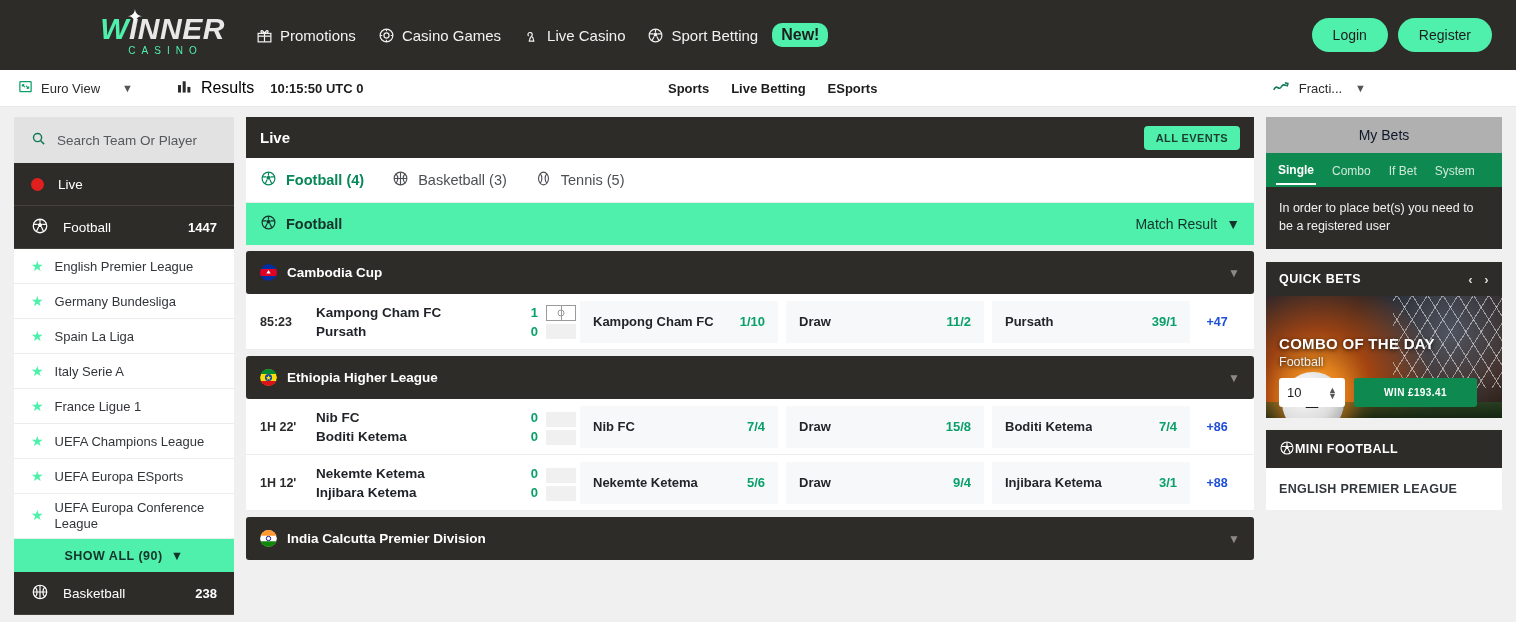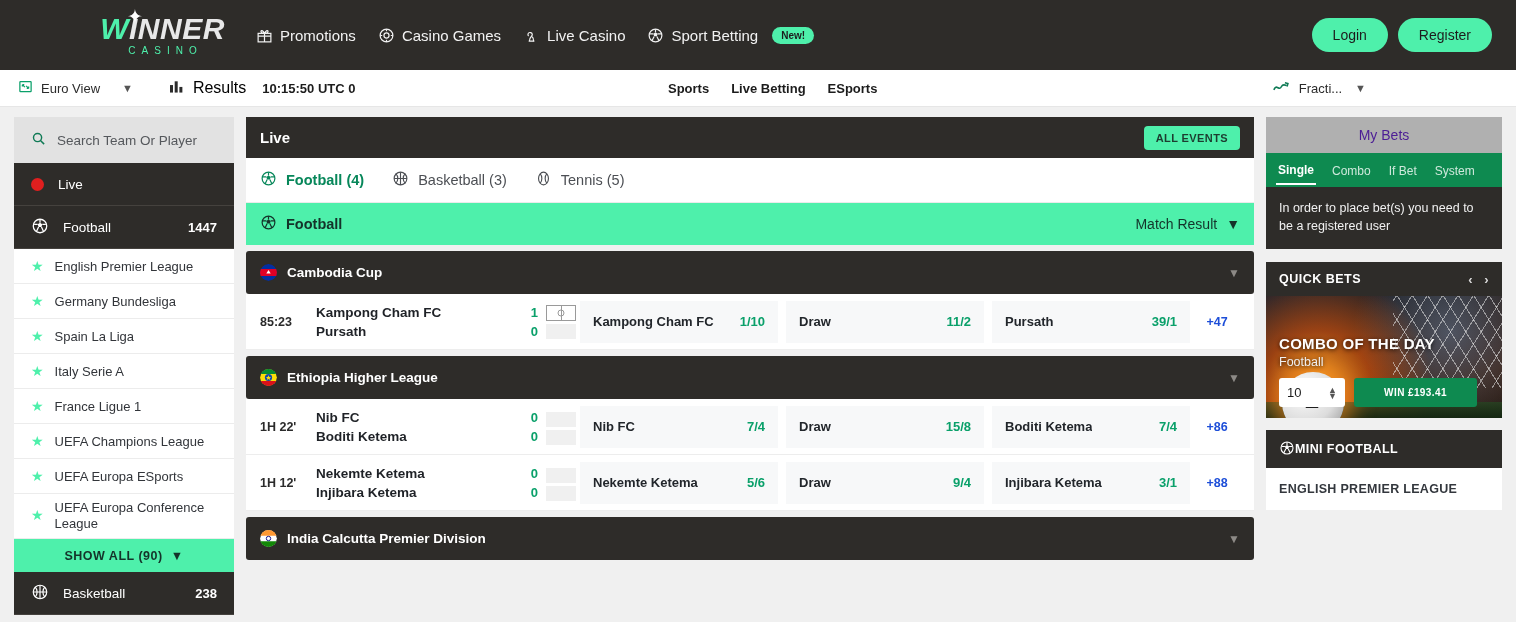--- a/index.html
+++ b/index.html
@@ -35,40 +35,40 @@
     color: #ffffff; font-size: 19px;
   }
   .mainnav { display: flex; align-items: center; margin-left: 26px; gap: 22px; }
   .navitem {
     display: flex; align-items: center; gap: 7px;
     color: #f2f2f2; font-size: 15px; cursor: pointer;
   }
   .navitem svg { display: block; }
   .badge-new {
     background: #4ef0ab; color: #1d1d1d;
-    font-size: 10px; font-weight: bold;
+    font-size: 16px; font-weight: bold;
     padding: 3px 9px; border-radius: 10px; margin-left: -8px;
   }
   .auth-wrap {
     position: absolute; right: 24px; display: flex; gap: 10px; align-items: center;
   }
   .btn-auth {
     background: #4ef0ab; color: #1d1d1d; border: none;
     font-size: 14px; padding: 9px 21px; border-radius: 18px;
     cursor: pointer; font-family: inherit;
   }
 
   
   .subbar {
     height: 37px; background: #ffffff;
     display: flex; align-items: center;
     border-bottom: 1px solid #e6e6e6;
     position: relative;
   }
-  .sb-left { display: flex; align-items: center; margin-left: 18px; gap: 7px; }
+  .sb-left { display: flex; align-items: center; margin-left: 18px; gap: 15px; }
   .sb-item { display: flex; align-items: center; gap: 8px; font-size: 13px; color: #2b2b2b; cursor: pointer; }
   .sb-chev { color: #555; font-size: 11px; margin-left: 14px; }
   .sb-results { margin-left: 30px; display: flex; align-items: center; gap: 8px; }
   .sb-time { font-size: 13px; font-weight: bold; color: #1c1c1c; margin-left: 8px; }
   .sb-center {
     position: absolute; left: 668px;
     display: flex; gap: 22px;
   }
   .sb-center span { font-size: 13px; font-weight: bold; color: #1c1c1c; cursor: pointer; }
   .sb-right {
@@ -203,21 +203,21 @@
   }
 
   
   .rightbar { width: 236px; flex: 0 0 236px; }
   .bs-tabs { display: flex; height: 36px; }
   .bs-tab {
     flex: 1 1 0; display: flex; align-items: center; justify-content: center;
     font-size: 14px; cursor: pointer;
   }
   .bs-tab.active { background: #2e2c29; color: #fff; }
-  .bs-tab.inactive { background: #b0b0b0; color: #4c1d95; }
+  .bs-tab.inactive { background: #b0b0b0; color: #0f172a; }
   .bs-subtabs {
     height: 34px; background: #0e8a50;
     display: flex; align-items: center; padding: 0 10px; gap: 14px;
   }
   .bs-subtab { font-size: 12px; color: #cfe9dc; cursor: pointer; padding: 7px 2px 6px; }
   .bs-subtab.active { color: #fff; font-weight: bold; border-bottom: 2px solid #fff; }
   .bs-msg {
     background: #2e2c29; color: #f1f1f1; font-size: 12.5px;
     line-height: 1.45; padding: 12px 13px 14px;
   }

